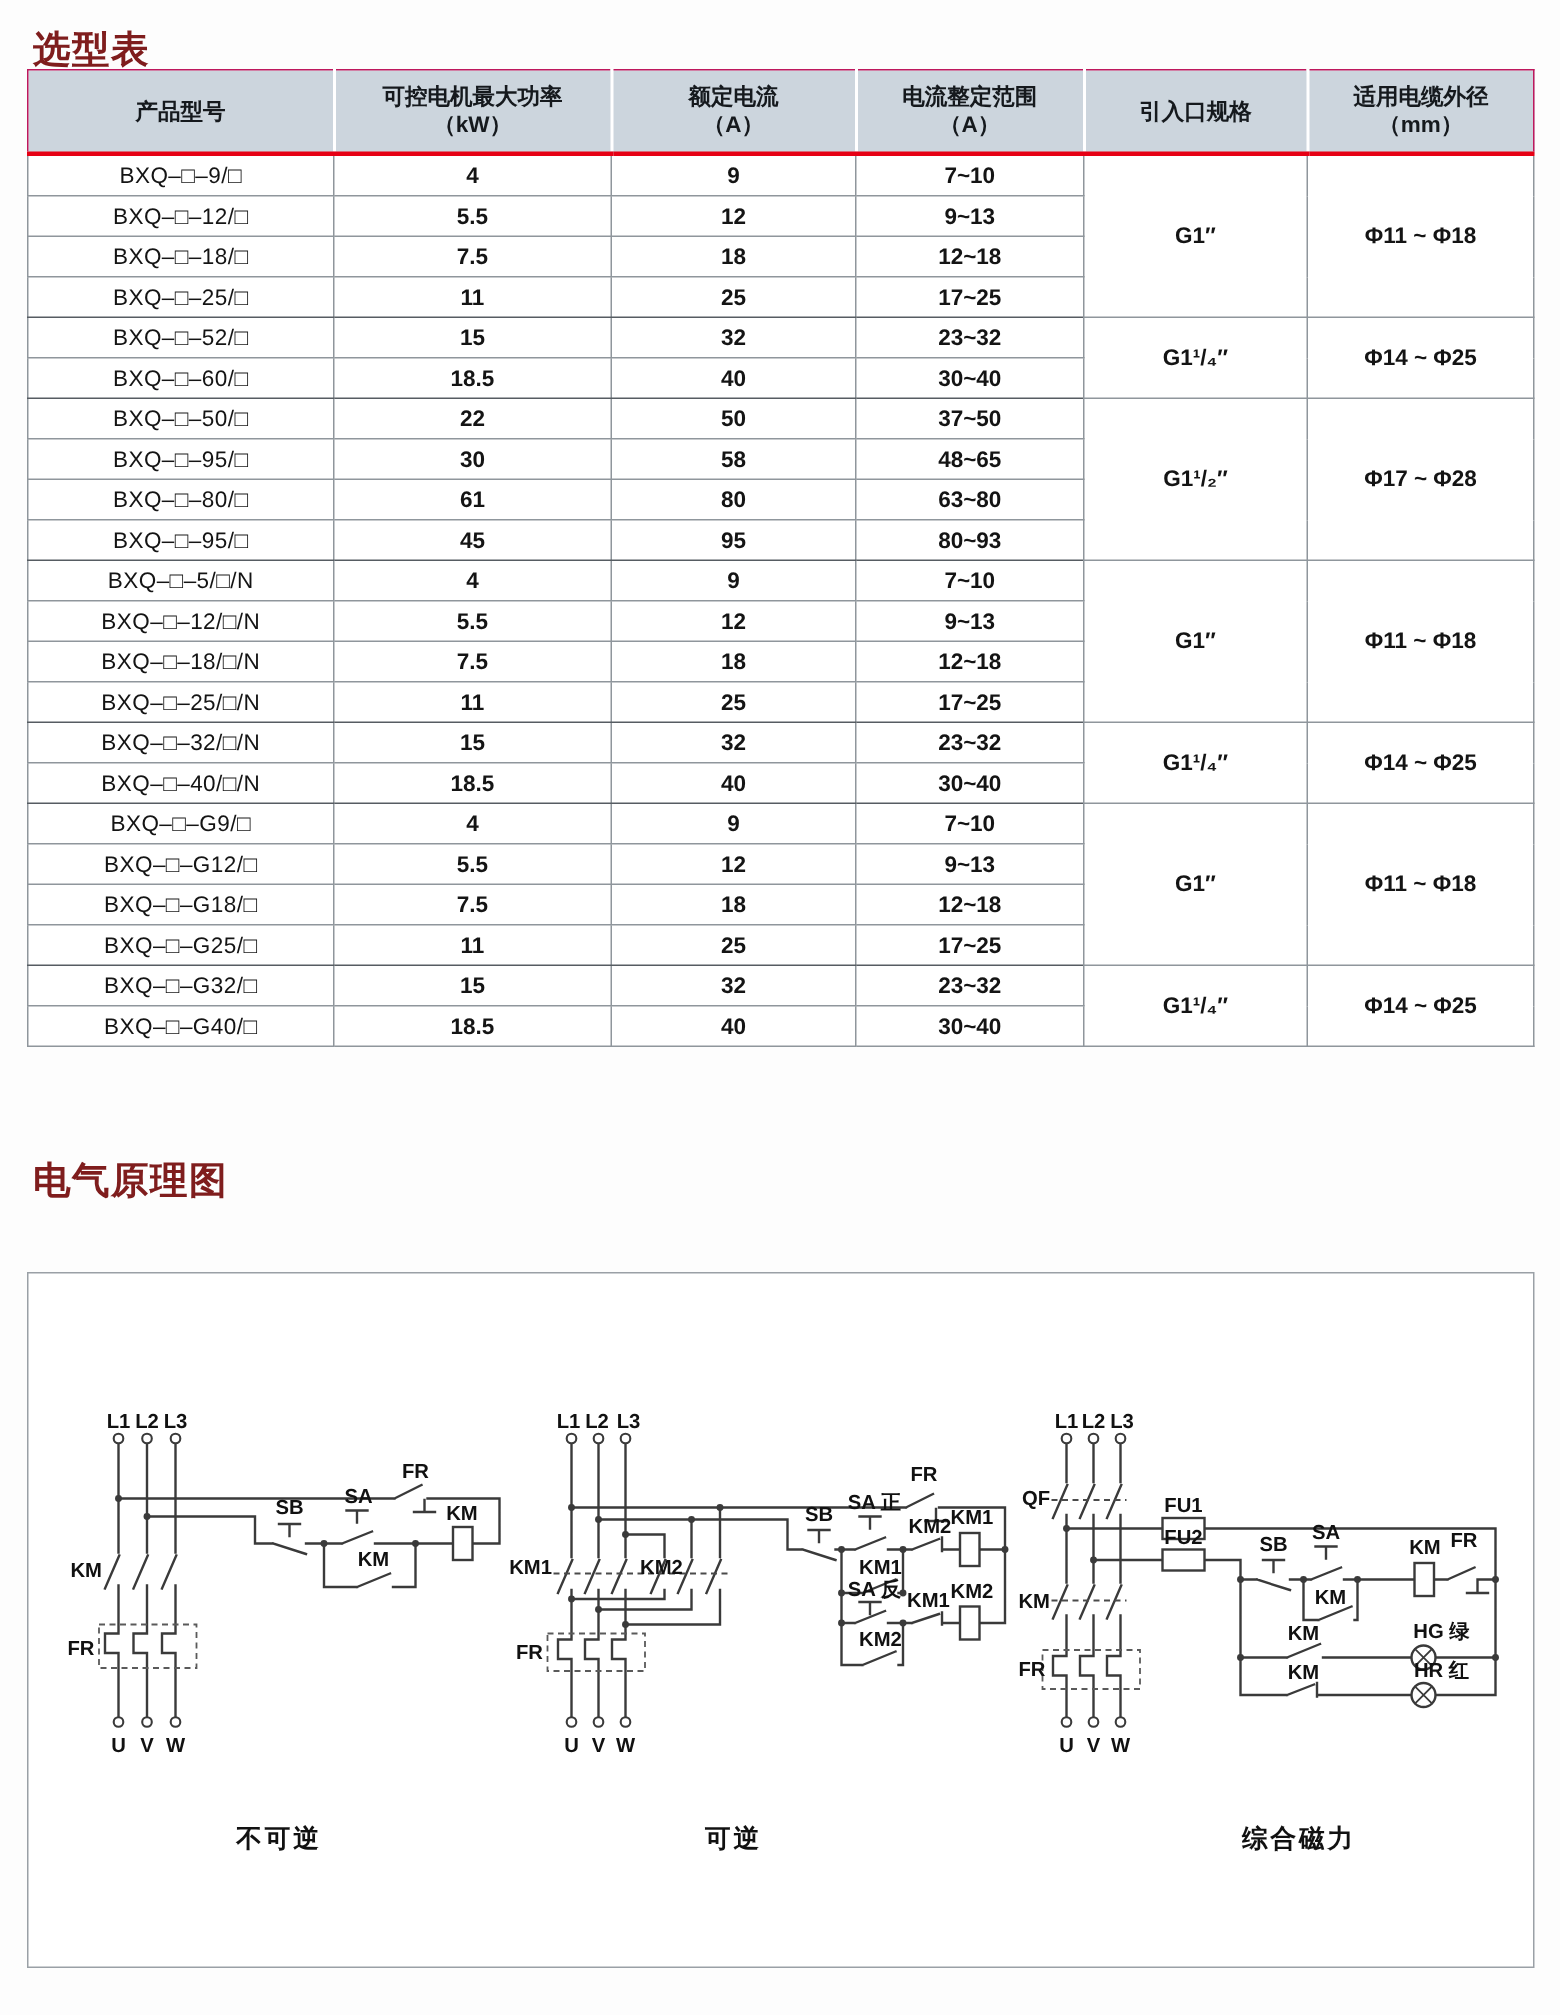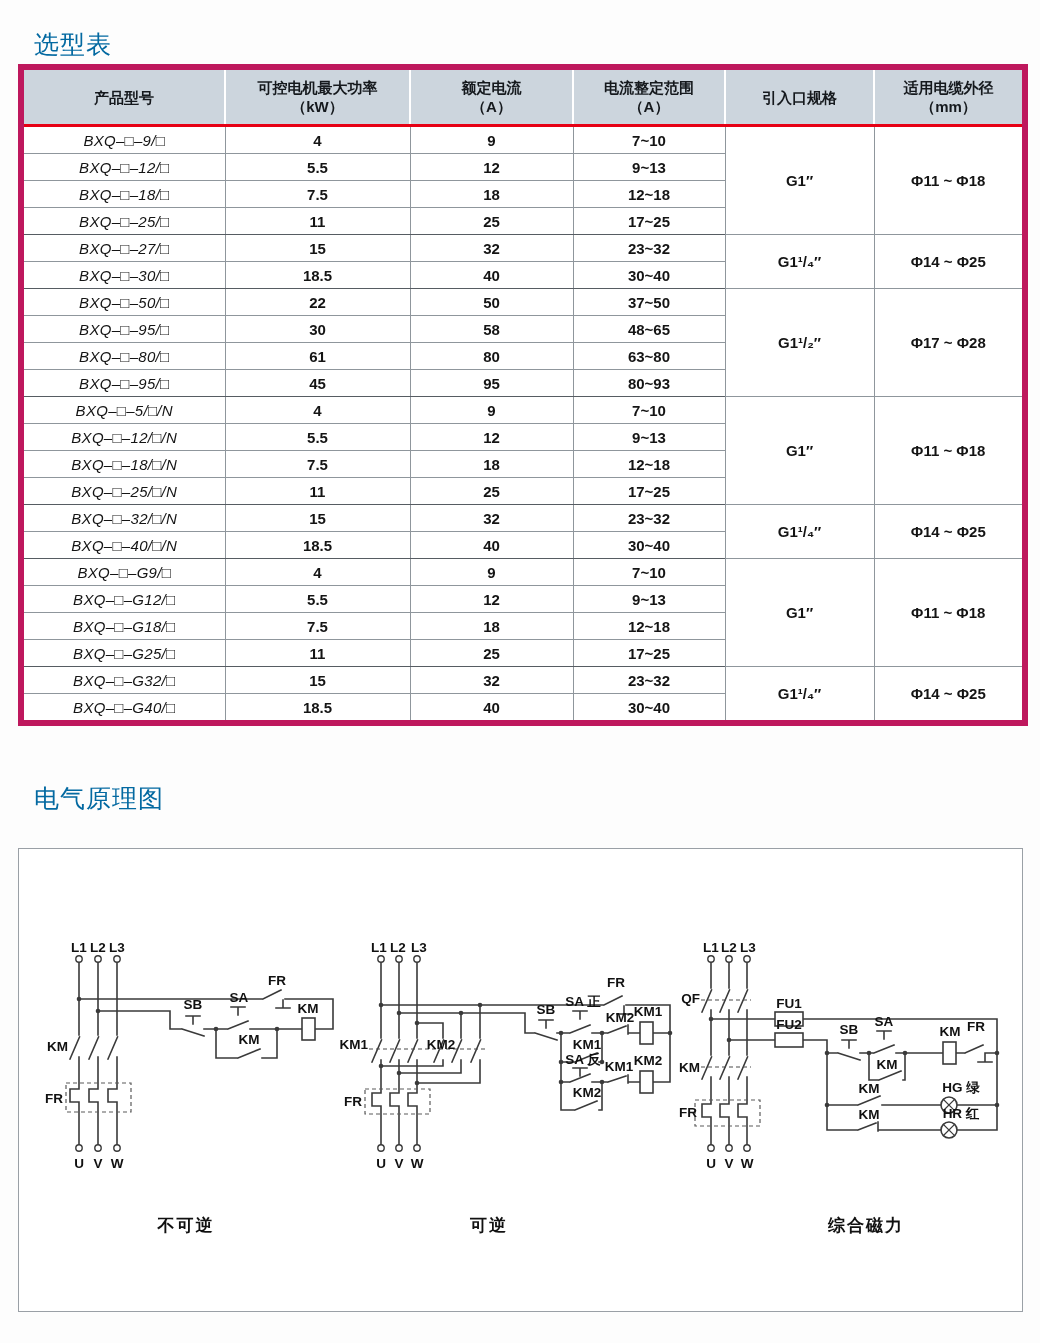--- a/index.html
+++ b/index.html
@@ -1,44 +1,44 @@
 <!DOCTYPE html>
 <html><head>
 <meta charset="utf-8">
 <style>
   html,body{margin:0;padding:0}
   body{
     width:1040px;height:1343px;background:#fdfdfd;position:relative;
     font-family:"Liberation Sans","DejaVu Sans",sans-serif;color:#111;
   }
   .sec-title{
-    position:absolute;left:18px;font-size:25px;font-weight:normal;color:#0369a1;
-    letter-spacing:1px;margin:16px;
+    position:absolute;left:18px;font-size:25px;font-weight:bold;color:#7f1d1d;
+    letter-spacing:1px;margin:4px;
   }
   #title-select{top:12px}
   #title-schem{top:766px}
 
   
   table.sel{
-    position:absolute;left:18px;top:64px;width:1004px;
+    position:absolute;left:18px;top:46px;width:1004px;
     border-collapse:collapse;table-layout:fixed;
-    border:6px solid #be185d;background:#fff;
+    border:1px solid #be185d;background:#fff;
   }
   table.sel th{
     background:#ccd5dd;height:54px;padding:0;vertical-align:middle;
     font-size:15px;font-weight:bold;color:#15191d;line-height:19px;
     border-bottom:3px solid #e60014;
   }
   table.sel th + th{border-left:2px solid #ffffff;}
   table.sel td{
     height:26px;padding:0;text-align:center;vertical-align:middle;
     font-size:15px;font-weight:bold;color:#141414;
     border:1px solid #8f969c;
   }
-  table.sel td.model{font-weight:400;letter-spacing:.3px;font-style:italic;}
+  table.sel td.model{font-weight:400;letter-spacing:.3px;}
   table.sel tr.gend td{border-bottom:1px solid #565c62;text-align:center;}
 
   
   .schem-box{
     position:absolute;left:18px;top:848px;width:1003px;height:462px;
     border:1px solid #9aa0a6;background:#fff;
   }
   svg.diag{position:absolute;overflow:visible}
   #d1{left:30px;top:935px}
   #d2{left:335px;top:935px}
@@ -115,29 +115,29 @@
       <td>18</td>
       <td>12~18</td>
     </tr>
     <tr class="gend">
       <td class="model">BXQ–□–25/□</td>
       <td>11</td>
       <td>25</td>
       <td>17~25</td>
     </tr>
     <tr>
-      <td class="model">BXQ–□–27/□</td>
+      <td class="model">BXQ–□–52/□</td>
       <td>15</td>
       <td>32</td>
       <td>23~32</td>
       <td rowspan="2">G1¹/₄″</td>
       <td rowspan="2">Φ14 ~ Φ25</td>
     </tr>
     <tr class="gend">
-      <td class="model">BXQ–□–30/□</td>
+      <td class="model">BXQ–□–60/□</td>
       <td>18.5</td>
       <td>40</td>
       <td>30~40</td>
     </tr>
     <tr>
       <td class="model">BXQ–□–50/□</td>
       <td>22</td>
       <td>50</td>
       <td>37~50</td>
       <td rowspan="4">G1¹/₂″</td>

